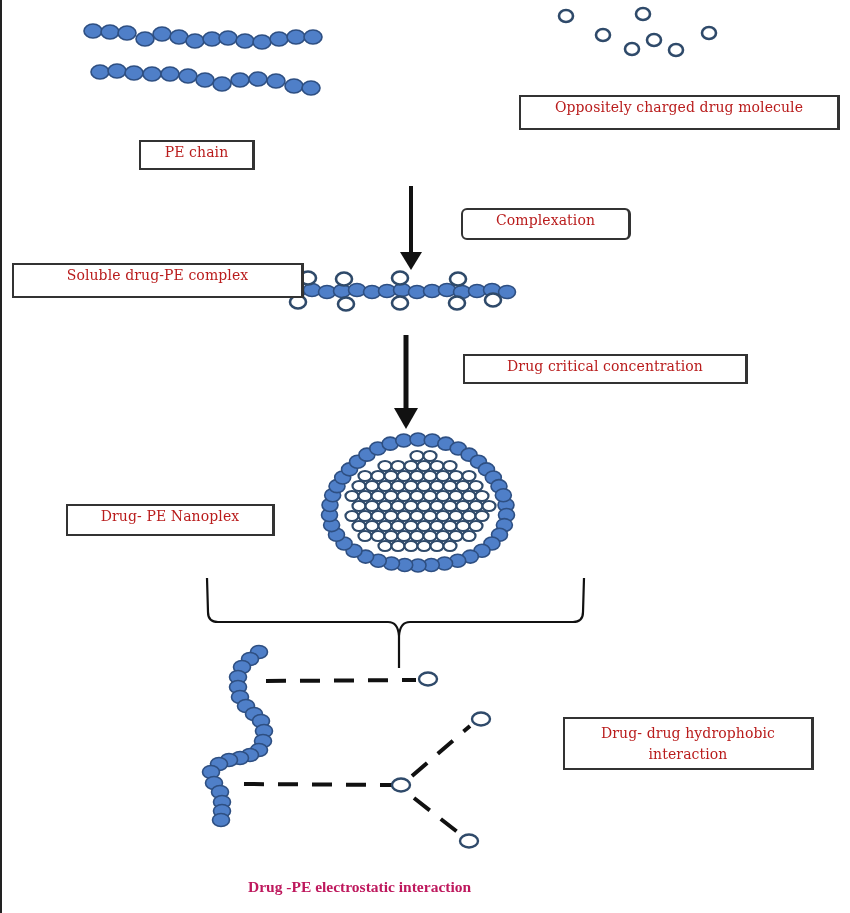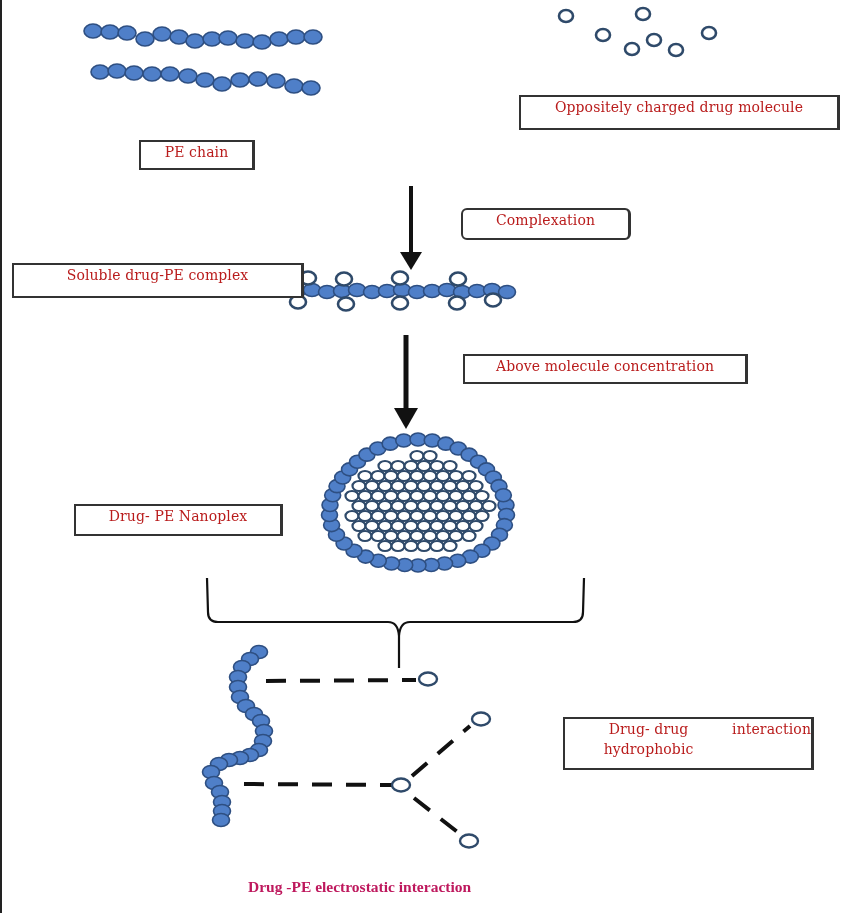--- a/index.html
+++ b/index.html
@@ -282,27 +282,27 @@
 
 <div class="label-box" style="left:461px;top:208px;width:170px;height:32px;border-radius:6px;">
   <span>Complexation</span>
 </div>
 
 <div class="label-box" style="left:12px;top:263px;width:292px;height:35px;">
   <span>Soluble drug-PE complex</span>
 </div>
 
 <div class="label-box" style="left:463px;top:354px;width:285px;height:30px;">
-  <span>Above molecule concentration</span>
-</div>
-
-<div class="label-box" style="left:66px;top:504px;width:209px;height:32px;margin-left:8px;">
+  <span>Drug critical concentration</span>
+</div>
+
+<div class="label-box" style="left:66px;top:504px;width:209px;height:32px;">
   <span>Drug- PE Nanoplex</span>
 </div>
 
-<div class="label-box" style="left:563px;top:717px;width:251px;height:53px;flex-direction:row;">
+<div class="label-box" style="left:563px;top:717px;width:251px;height:53px;flex-direction:column;">
   <span>Drug- drug hydrophobic</span>
   <span>interaction</span>
 </div>
 
 <div class="caption" style="left:248px;top:878px;">
   <span>Drug -PE electrostatic interaction</span>
 </div>
 
 </body></html>

